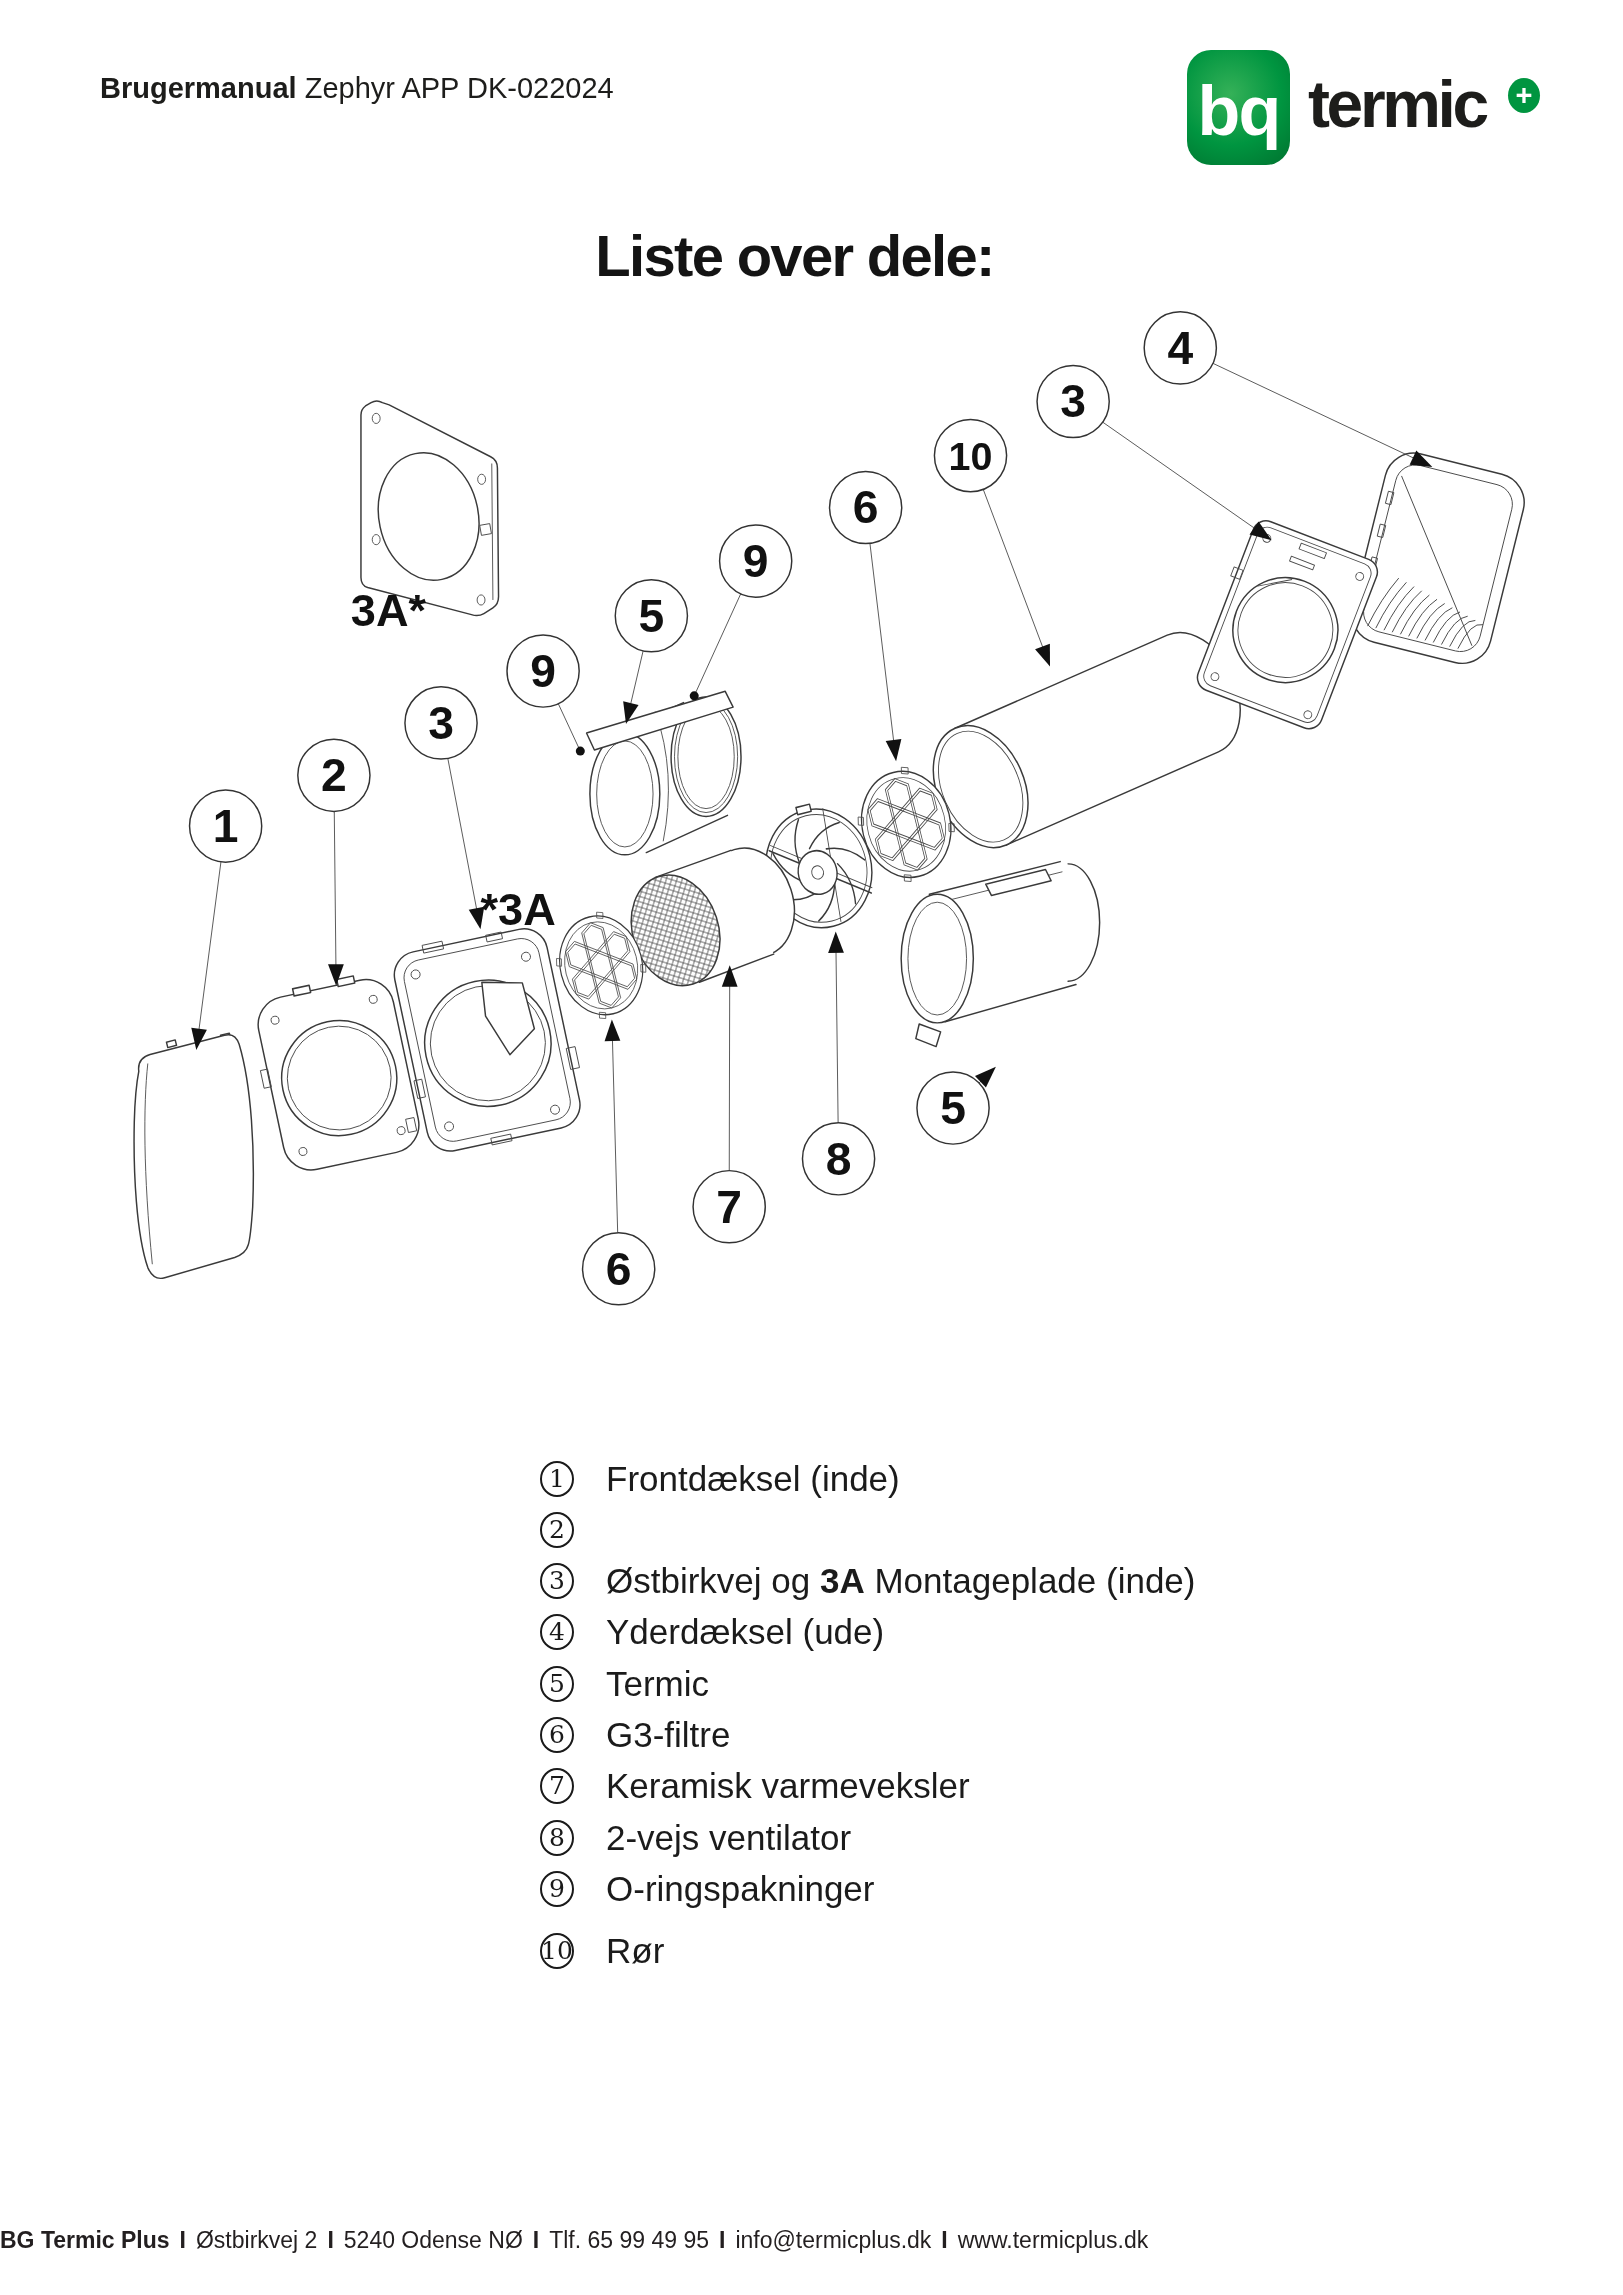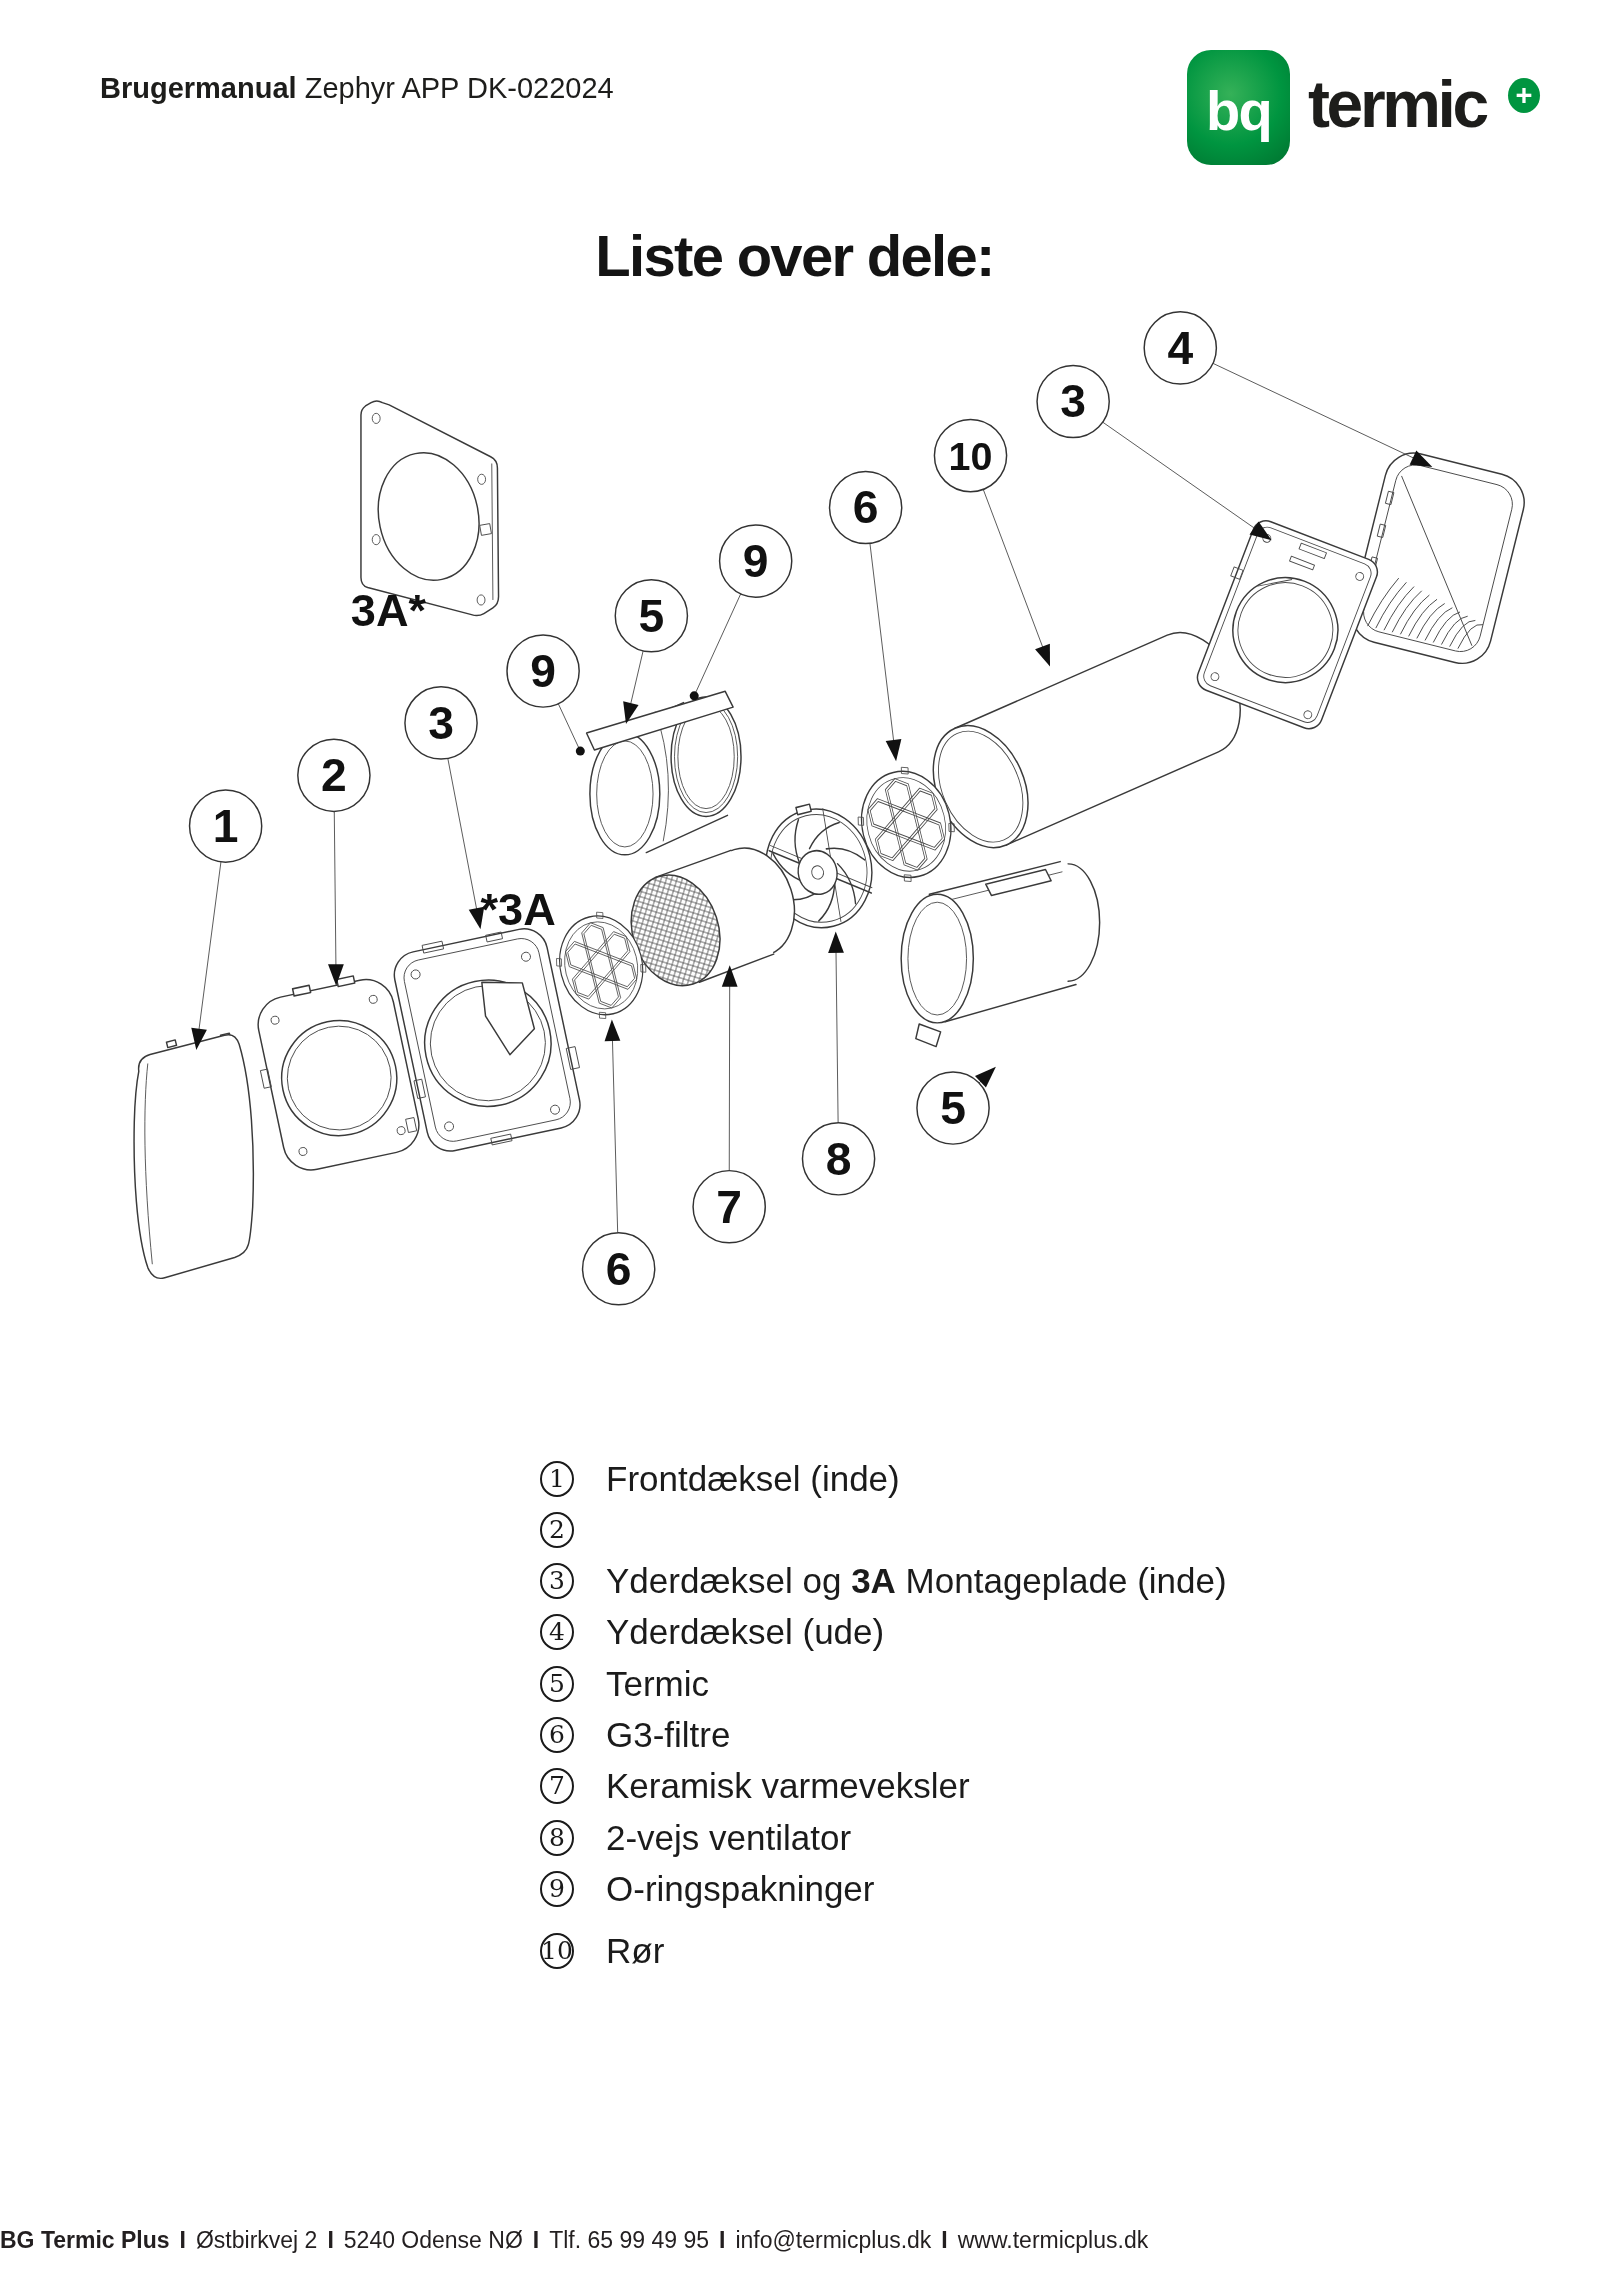--- a/index.html
+++ b/index.html
@@ -8,21 +8,21 @@
   [data-interactable]{cursor:default;}
 
   
   .header{position:absolute;left:100px;top:73px;font-size:29px;line-height:1.1;letter-spacing:0;}
   .header .hb{font-weight:bold;}
 
   
   .logo-box{position:absolute;left:1187px;top:50px;width:103px;height:115px;border-radius:24px;
             background:radial-gradient(circle at 42% 38%, #35b158 0%, #009540 55%, #00722f 100%);
             display:flex;align-items:center;justify-content:center;}
-  .logo-bq{color:#fff;font-weight:bold;font-size:56px;letter-spacing:-1.7px;transform:translateY(3.4px);}
+  .logo-bq{color:#fff;font-weight:bold;font-size:70px;letter-spacing:-1.7px;transform:translateY(3.4px);}
   .logo-word{position:absolute;left:1308px;top:71px;font-size:66px;font-weight:bold;color:#1d1d1b;
              letter-spacing:-3.4px;line-height:1;}
   .logo-plus{position:absolute;left:1508px;top:78px;width:32px;height:35px;border-radius:50%;
              background:#009540;color:#fff;display:flex;align-items:center;justify-content:center;
              font-size:29px;font-weight:bold;line-height:1;}
 
   
   .title{position:absolute;left:0;width:1623px;top:222px;text-align:center;font-size:58px;
          font-weight:bold;letter-spacing:-1.7px;color:#141414;transform:translateX(-17px);}
 
@@ -381,21 +381,21 @@
   <div id="parts-list" data-interactable="false">
       <div class="plist-row" data-interactable="false" style="top: 1459px;">
         <span class="pnum" data-interactable="false">1</span>
         <span class="plabel" data-interactable="false"><span>Frontdæksel (inde)</span></span>
       </div>
       <div class="plist-row" data-interactable="false" style="top: 1510px;">
         <span class="pnum" data-interactable="false">2</span>
       </div>
       <div class="plist-row" data-interactable="false" style="top: 1561px;">
         <span class="pnum" data-interactable="false">3</span>
-        <span class="plabel" data-interactable="false"><span>Yderdæksel og </span><b>3A</b><span> Montageplade (inde)</span></span>
+        <span class="plabel" data-interactable="false"><span>Østbirkvej og </span><b>3A</b><span> Montageplade (inde)</span></span>
       </div>
       <div class="plist-row" data-interactable="false" style="top: 1612px;">
         <span class="pnum" data-interactable="false">4</span>
         <span class="plabel" data-interactable="false"><span>Yderdæksel (ude)</span></span>
       </div>
       <div class="plist-row" data-interactable="false" style="top: 1664px;">
         <span class="pnum" data-interactable="false">5</span>
         <span class="plabel" data-interactable="false"><span>Termic</span></span>
       </div>
       <div class="plist-row" data-interactable="false" style="top: 1715px;">

